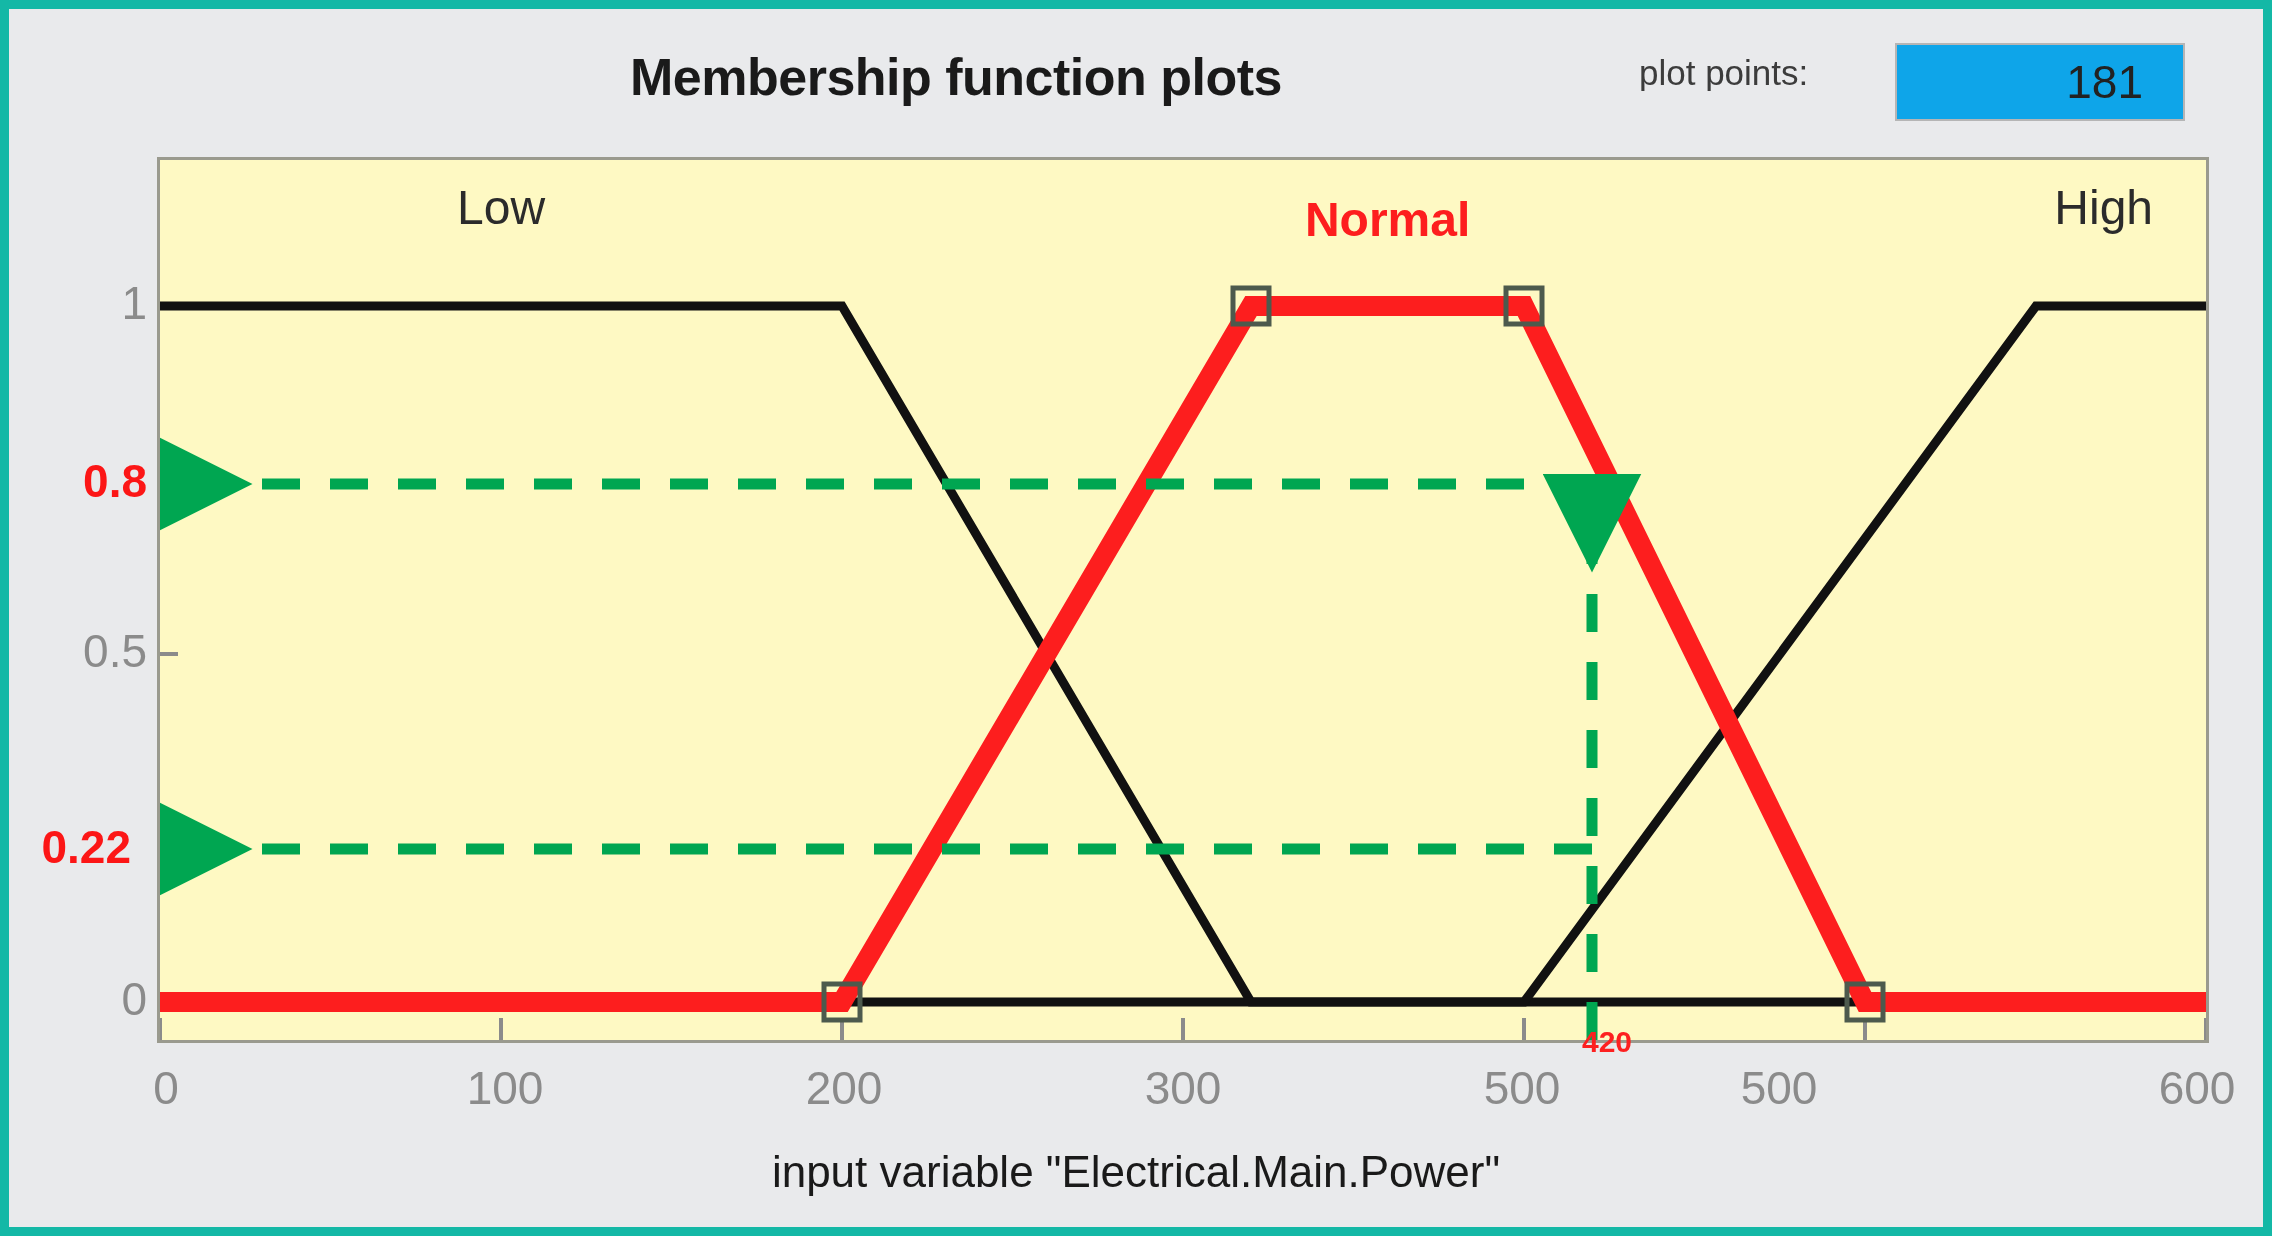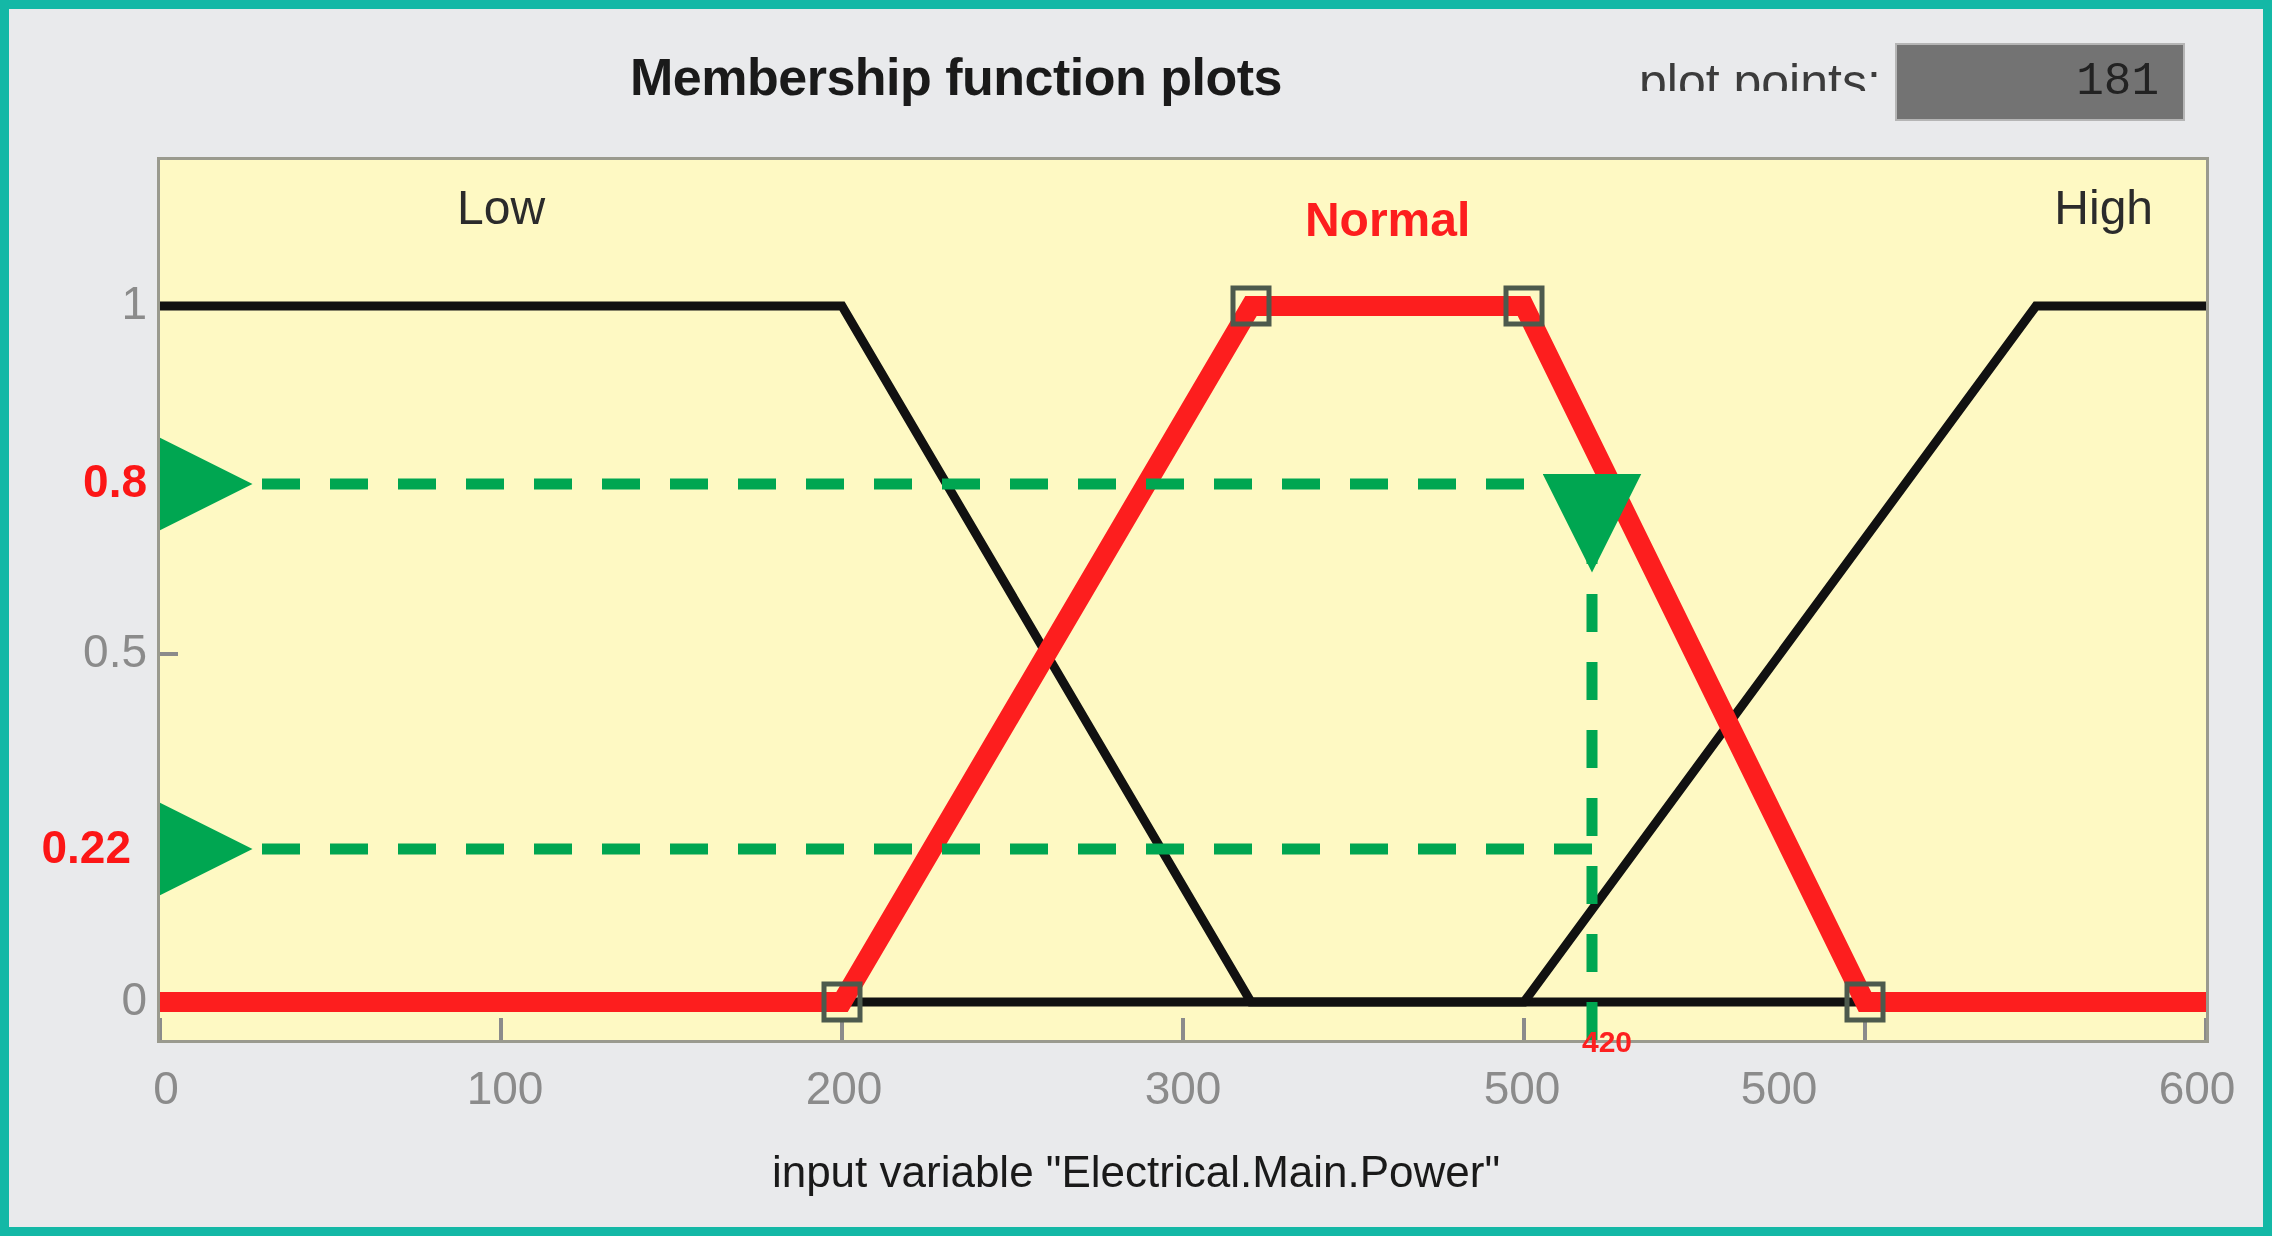--- a/index.html
+++ b/index.html
@@ -15,30 +15,30 @@
     position:absolute;left:0;right:0;top:38px;
     text-align:center;
     font-size:52px;font-weight:bold;color:#1a1a1a;
     letter-spacing:-0.5px;
     padding-right:360px;
     box-sizing:border-box;
   }
   #plotpoints-label{
     position:absolute;left:1630px;top:44px;width:300px;height:38px;
     overflow:hidden;
-    font-size:50px;color:#3c3c3c;
+    font-size:35px;color:#3c3c3c;
     white-space:nowrap;
   }
   #plotpoints-field{
     position:absolute;left:1886px;top:34px;width:290px;height:78px;
-    background:#737373;border:2px solid #b5b5b5;
+    background:#0ea5e9;border:2px solid #b5b5b5;
     box-sizing:border-box;
     display:flex;align-items:center;justify-content:flex-end;
-    padding-right:24px;
-    font-size:46px;color:#222;font-family:Liberation Mono, monospace;
+    padding-right:40px;
+    font-size:46px;color:#222;
   }
   
   #plot{
     position:absolute;left:148px;top:148px;
     width:2052px;height:886px;
     background:#fef9c3;
     border:3px solid #9a9a8e;
     box-sizing:border-box;
   }
   #plot-svg{position:absolute;left:0;top:0;width:100%;height:100%;display:block;}

